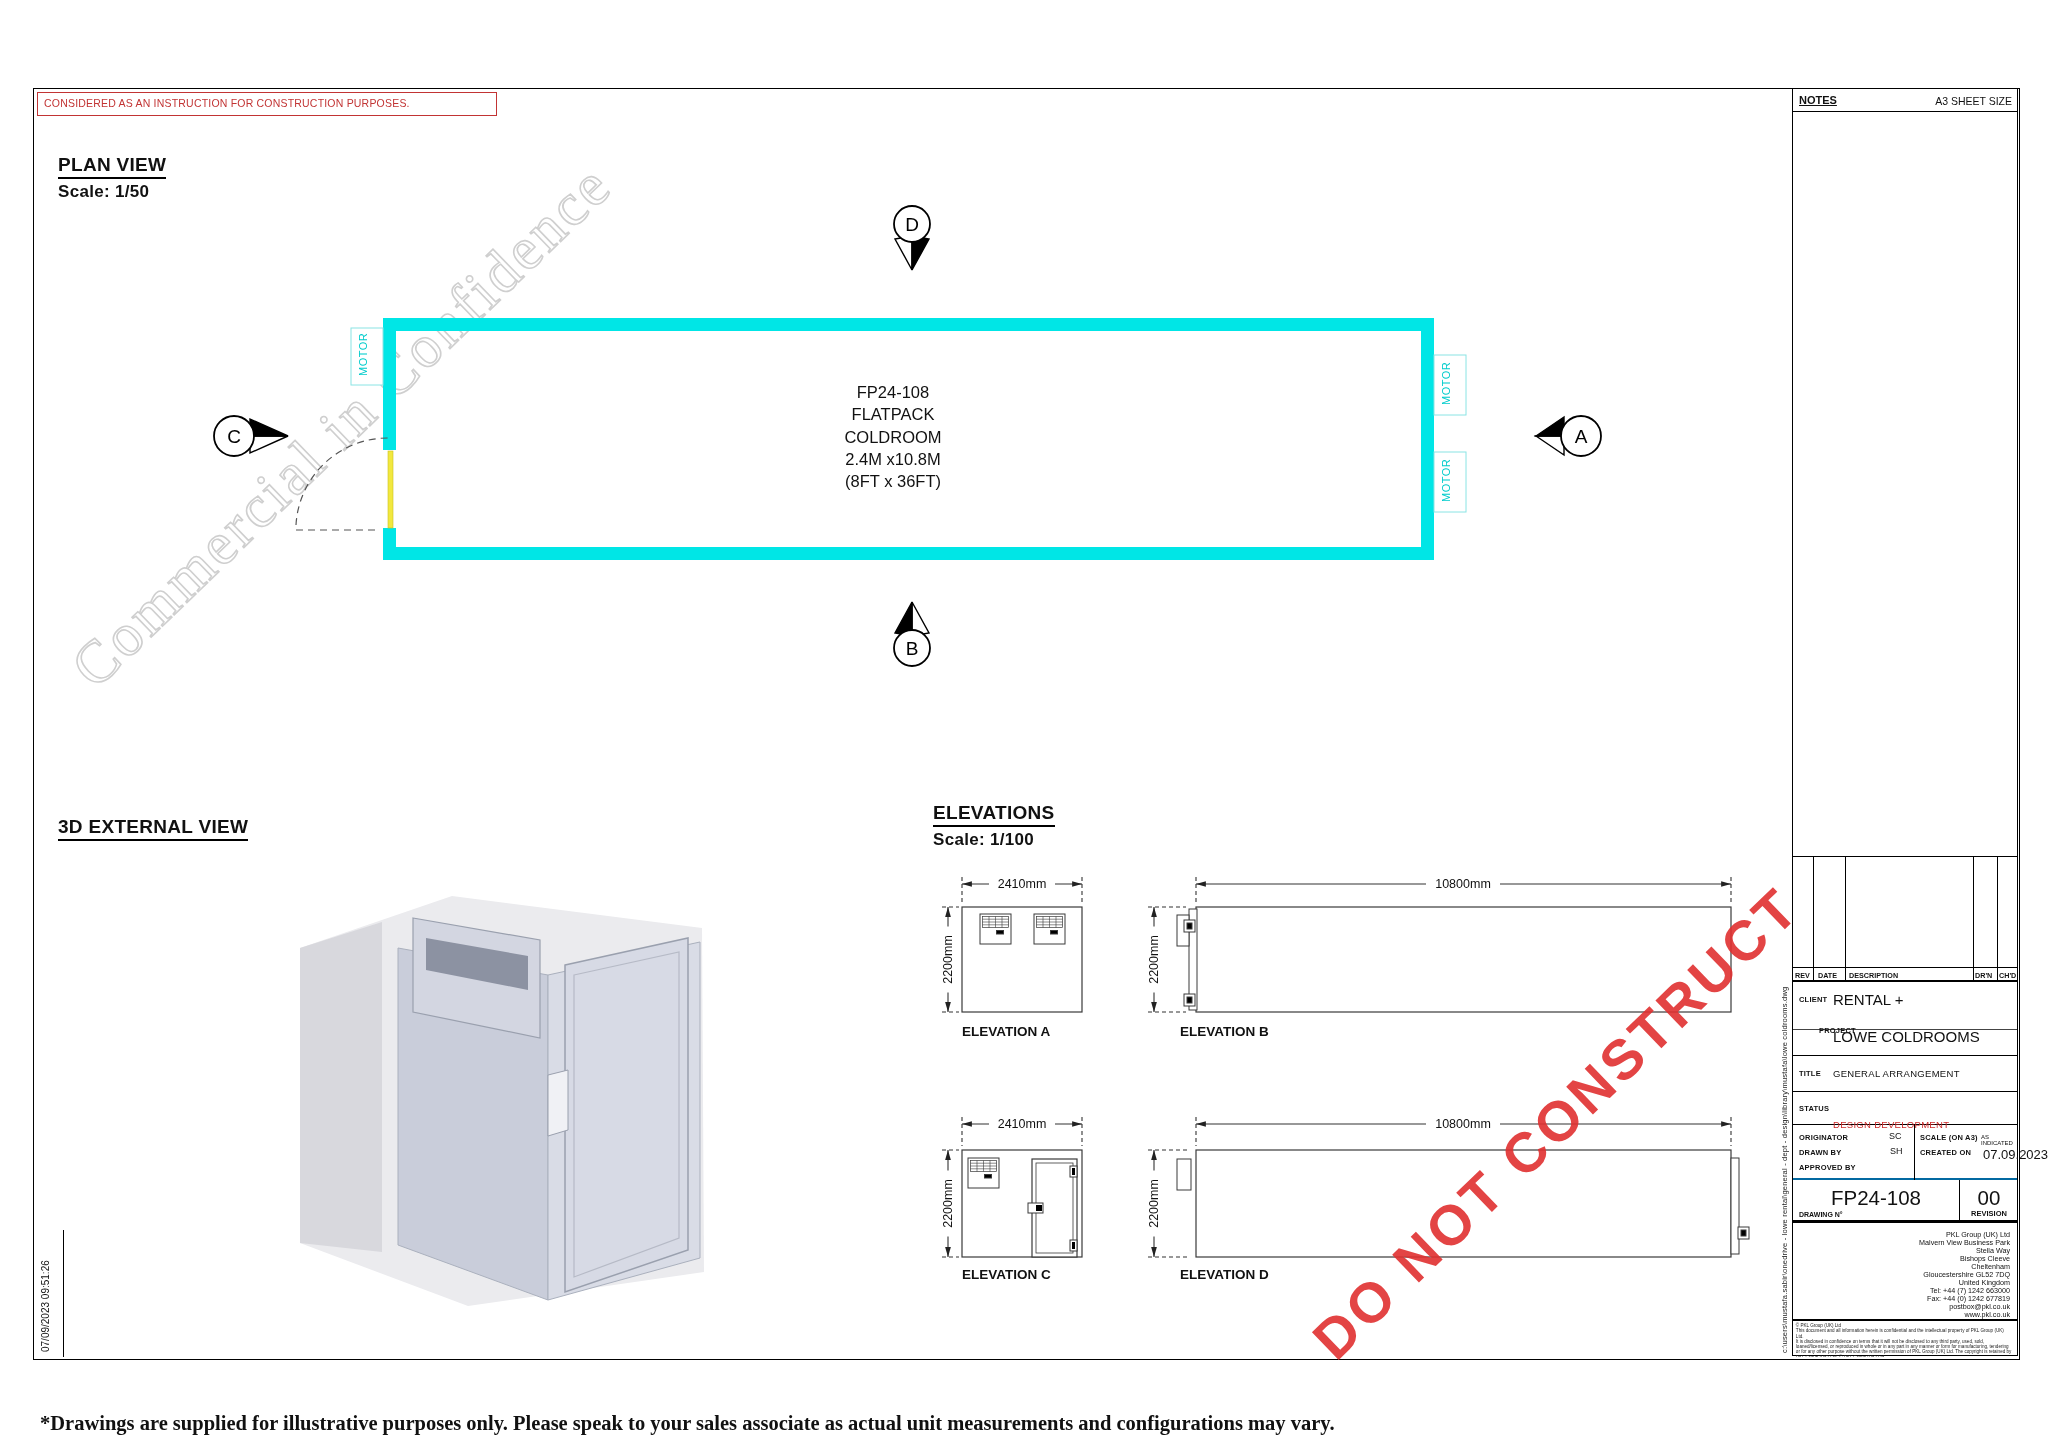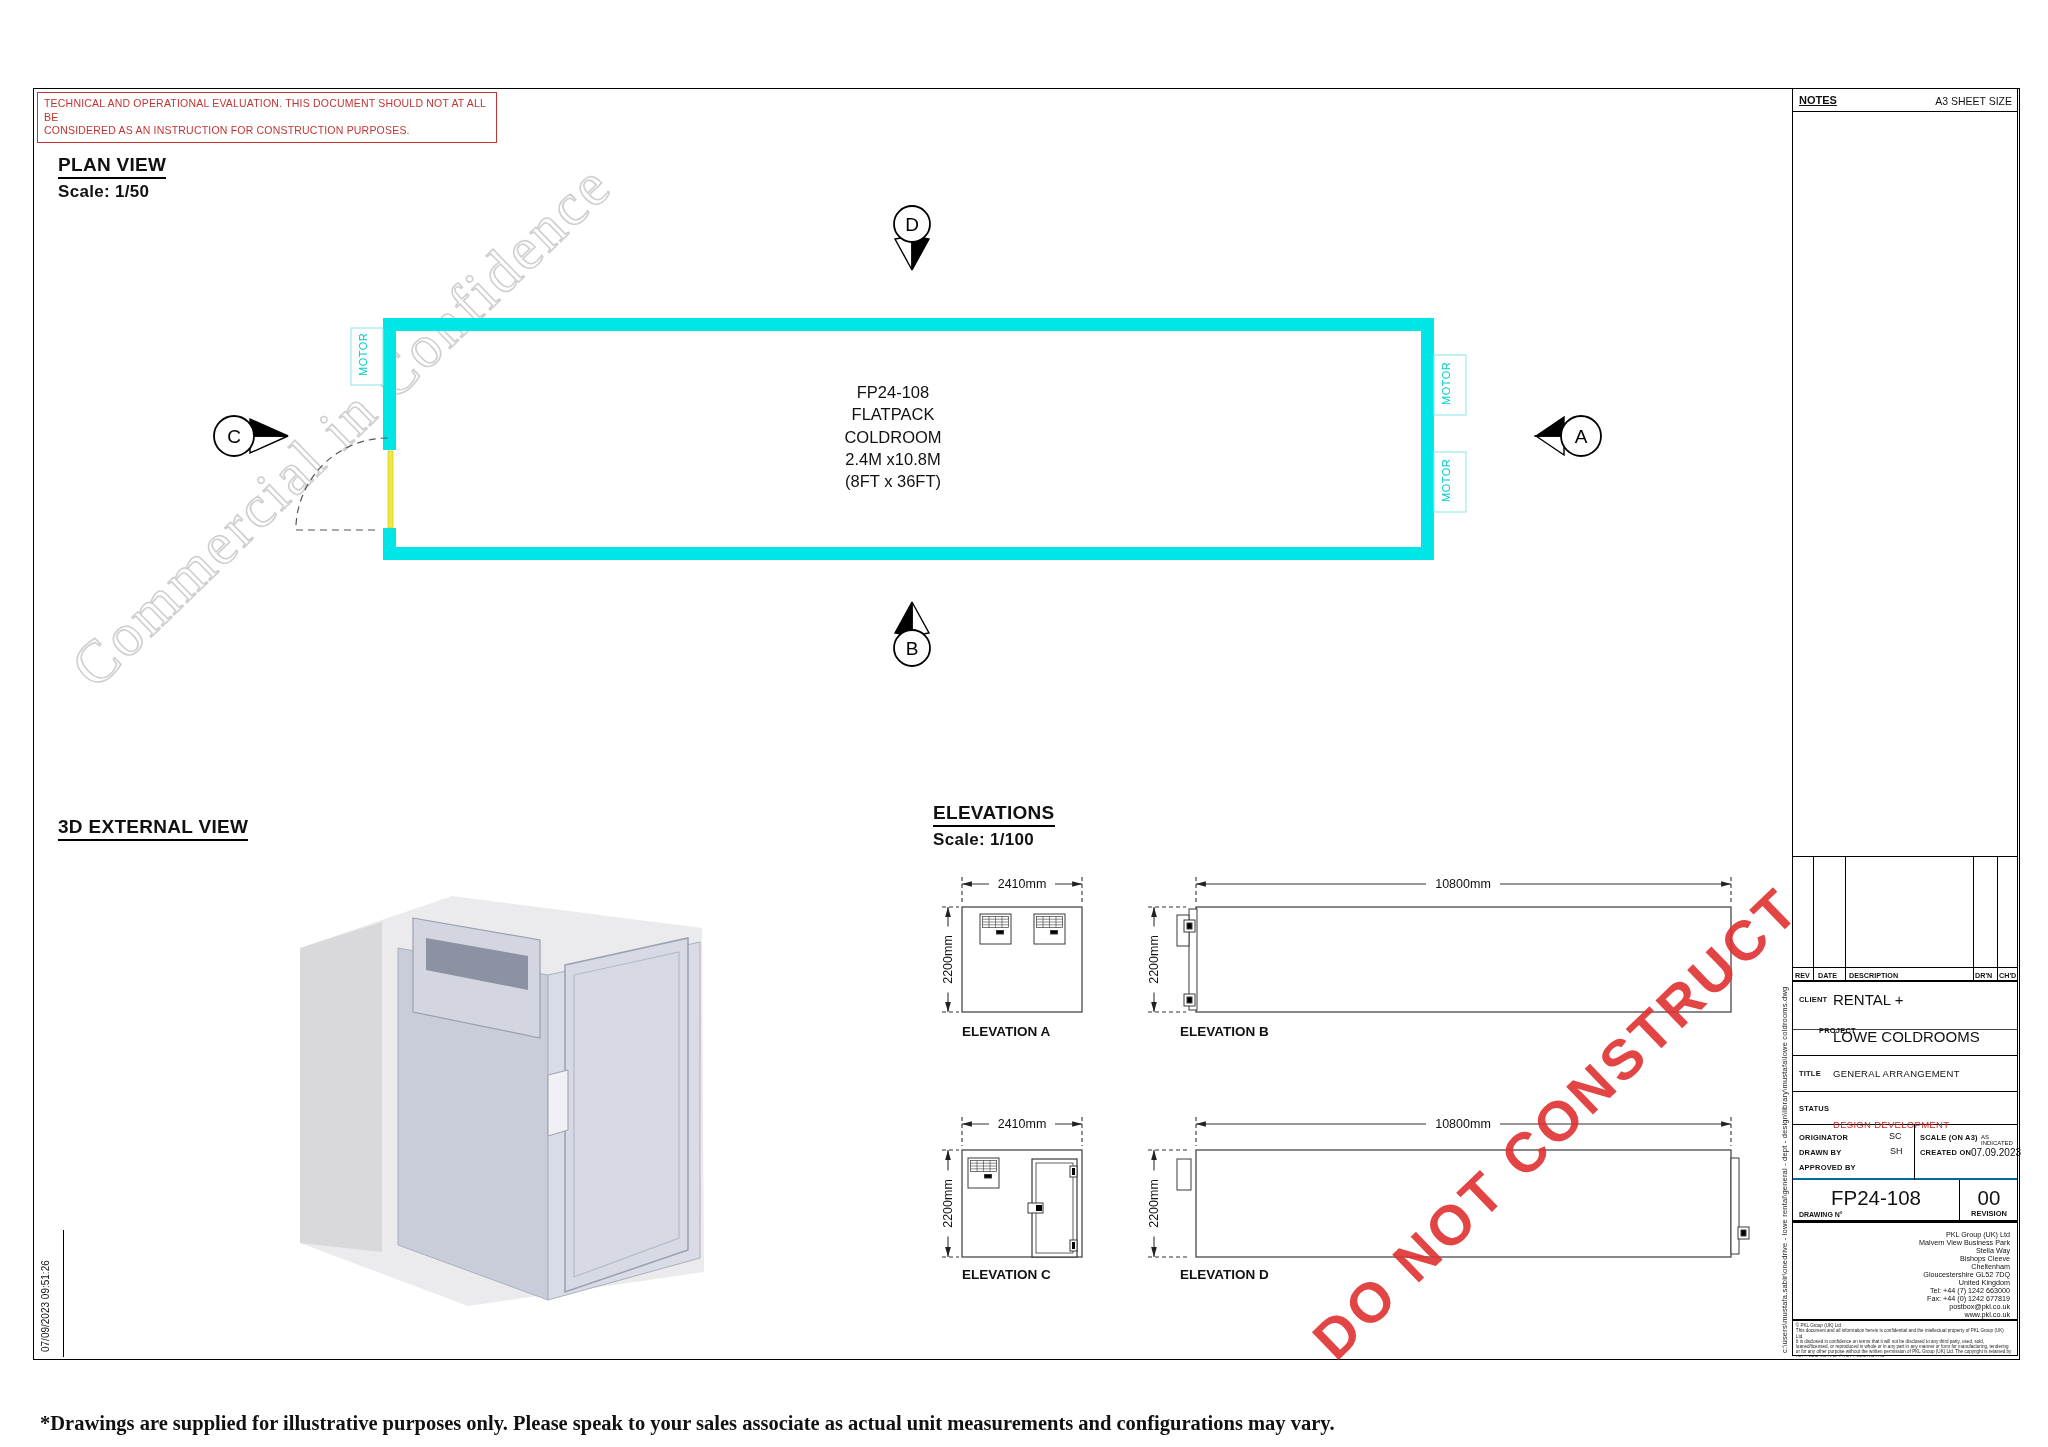--- a/index.html
+++ b/index.html
@@ -32,21 +32,20 @@
   .legal-inner{width:380px;font-size:8px;line-height:9.3px;transform:scale(0.57);
                transform-origin:0 0;padding:3px 5px;color:#222;}
   svg text{font-family:"Liberation Sans",sans-serif;}
 </style>
 </head>
 <body>
 
 <div class="abs frame" style="left:33px;top:88px;width:1985px;height:1270px;"></div>
 
 <div class="abs prelim" style="left:37px;top:92px;width:446px;">
-  <span style="display:block">TECHNICAL AND OPERATIONAL EVALUATION. THIS DOCUMENT SHOULD NOT AT ALL BE</span>
   <span style="display:block">CONSIDERED AS AN INSTRUCTION FOR CONSTRUCTION PURPOSES.</span>
 </div>
 
 <div class="abs wm" style="left:58px;top:652px;">Commercial in Confidence</div>
 
 <div class="abs hdr" style="left:58px;top:154px;">
   <span class="u">PLAN VIEW</span>
   <span class="sc">Scale: 1/50</span>
 </div>
 <div class="abs hdr" style="left:58px;top:816px;">
@@ -292,21 +291,21 @@
     <span class="abs lbl" style="left:6px;top:8px;">ORIGINATOR</span>
     <span class="abs" style="left:96px;top:6px;font-size:9px;">SC</span>
     <span class="abs lbl" style="left:6px;top:23px;">DRAWN BY</span>
     <span class="abs" style="left:97px;top:21px;font-size:9px;">SH</span>
     <span class="abs lbl" style="left:6px;top:38px;">APPROVED BY</span>
     <span class="abs" style="left:97px;top:36px;font-size:9px;"></span>
     <div class="vline" style="left:121px;top:0;height:55px;"></div>
     <span class="abs lbl" style="left:127px;top:8px;">SCALE (ON A3)</span>
     <span class="abs" style="left:188px;top:9px;font-size:6px;">AS INDICATED</span>
     <span class="abs lbl" style="left:127px;top:23px;">CREATED ON</span>
-    <span class="abs" style="left:178px;top:22px;font-size:10px;">07.09.2023</span>
+    <span class="abs" style="left:190px;top:22px;font-size:13px;">07.09.2023</span>
   </div>
 
   <div class="row" style="top:1091px;height:43px;border-bottom:3px solid #000;">
     <span class="abs" style="left:0;top:6px;width:166px;text-align:center;font-size:20.5px;">FP24-108</span>
     <span class="abs" style="left:6px;bottom:2px;font-size:7px;font-weight:bold;">DRAWING N°</span>
     <div class="vline" style="left:166px;top:0;height:43px;"></div>
     <span class="abs" style="left:166px;top:6px;width:60px;text-align:center;font-size:20.5px;">00</span>
     <span class="abs" style="left:166px;bottom:2px;width:60px;text-align:center;font-size:7.5px;font-weight:bold;">REVISION</span>
   </div>
 

